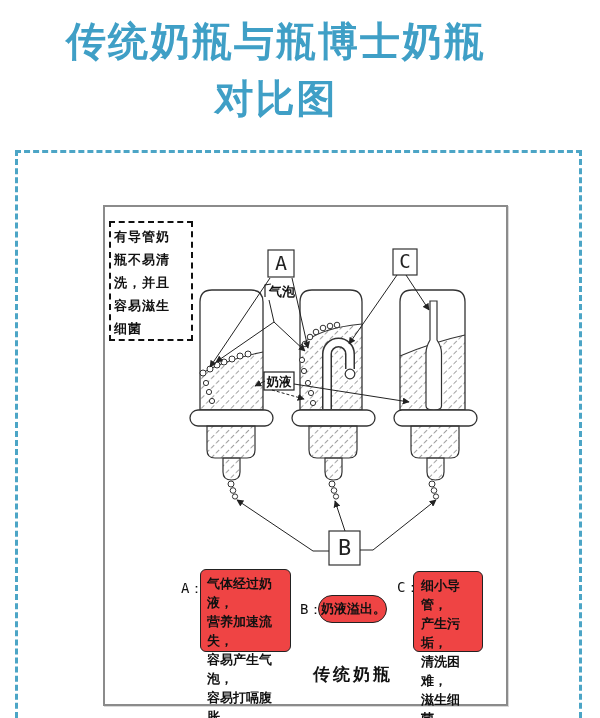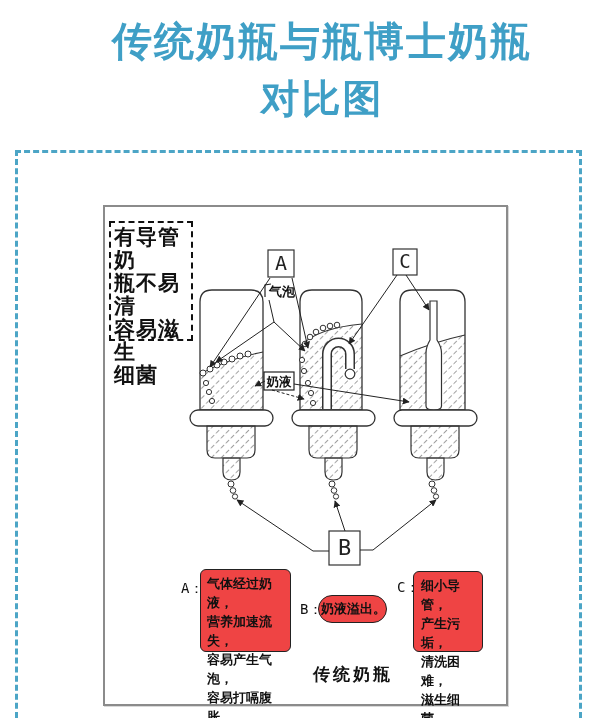--- a/index.html
+++ b/index.html
@@ -2,39 +2,39 @@
 <html><head>
 <meta charset="utf-8">
 <style>
   html,body{margin:0;padding:0;}
   body{
     width:600px;height:718px;position:relative;overflow:hidden;
     background:#ffffff;font-family:"Liberation Sans",sans-serif;
   }
   .title-line{
     position:absolute;left:0;width:552px;text-align:center;
-    color:#3f9fc6;font-weight:700;letter-spacing:2px;padding-left:46px;
+    color:#3f9fc6;font-weight:700;letter-spacing:2px;
   }
   #title1{top:18px;font-size:40px;line-height:46px;}
   #title2{top:76px;font-size:39px;line-height:46px;}
   .dashed-frame{
     position:absolute;left:15px;top:150px;width:561px;height:580px;
     border:3px dashed #4ca5c6;
   }
   .diagram-box{
     position:absolute;left:103px;top:205px;width:405px;height:501px;
     border:2px solid #8b8b8b;box-sizing:border-box;background:#fff;
     box-shadow:1px 1px 0 rgba(0,0,0,.15);
   }
   .diagram-box svg{position:absolute;left:0;top:0;}
   .note-box{
     position:absolute;left:4px;top:14px;width:84px;height:120px;
     border:2px dashed #111;box-sizing:border-box;
     padding:2px 0 0 3px;
-    font-size:21px;font-weight:700;color:#111;line-height:23px;
+    font-size:13px;font-weight:700;color:#111;line-height:23px;
     letter-spacing:1px;
   }
   .legend-prefix{
     position:absolute;font-family:"DejaVu Sans Mono",monospace;
     font-size:14px;color:#111;
   }
   .legend-box{
     position:absolute;border:1.5px solid #222;border-radius:6px;
     box-sizing:border-box;background:#ef4444;color:#111;
     font-size:13px;font-weight:700;
@@ -183,20 +183,21 @@
       <path d="M208,344 L132,293" marker-end="url(#arr)"></path>
       <path d="M240,324 L230,294" marker-end="url(#arr)"></path>
       <path d="M255,343 H268"></path>
       <path d="M268,343 L331,293" marker-end="url(#arr)"></path>
     </g>
   </svg>
 
   <div class="note-box">
     <div>有导管奶</div>
     <div>瓶不易清</div>
+    <div>洗，并且</div>
     <div>容易滋生</div>
     <div>细菌</div>
   </div>
 
   <div id="legend-a-prefix" class="legend-prefix">A：</div>
   <div id="legend-a-box" class="legend-box">
     <div>气体经过奶液，</div>
     <div>营养加速流失，</div>
     <div>容易产生气泡，</div>
     <div>容易打嗝腹胀。</div>

